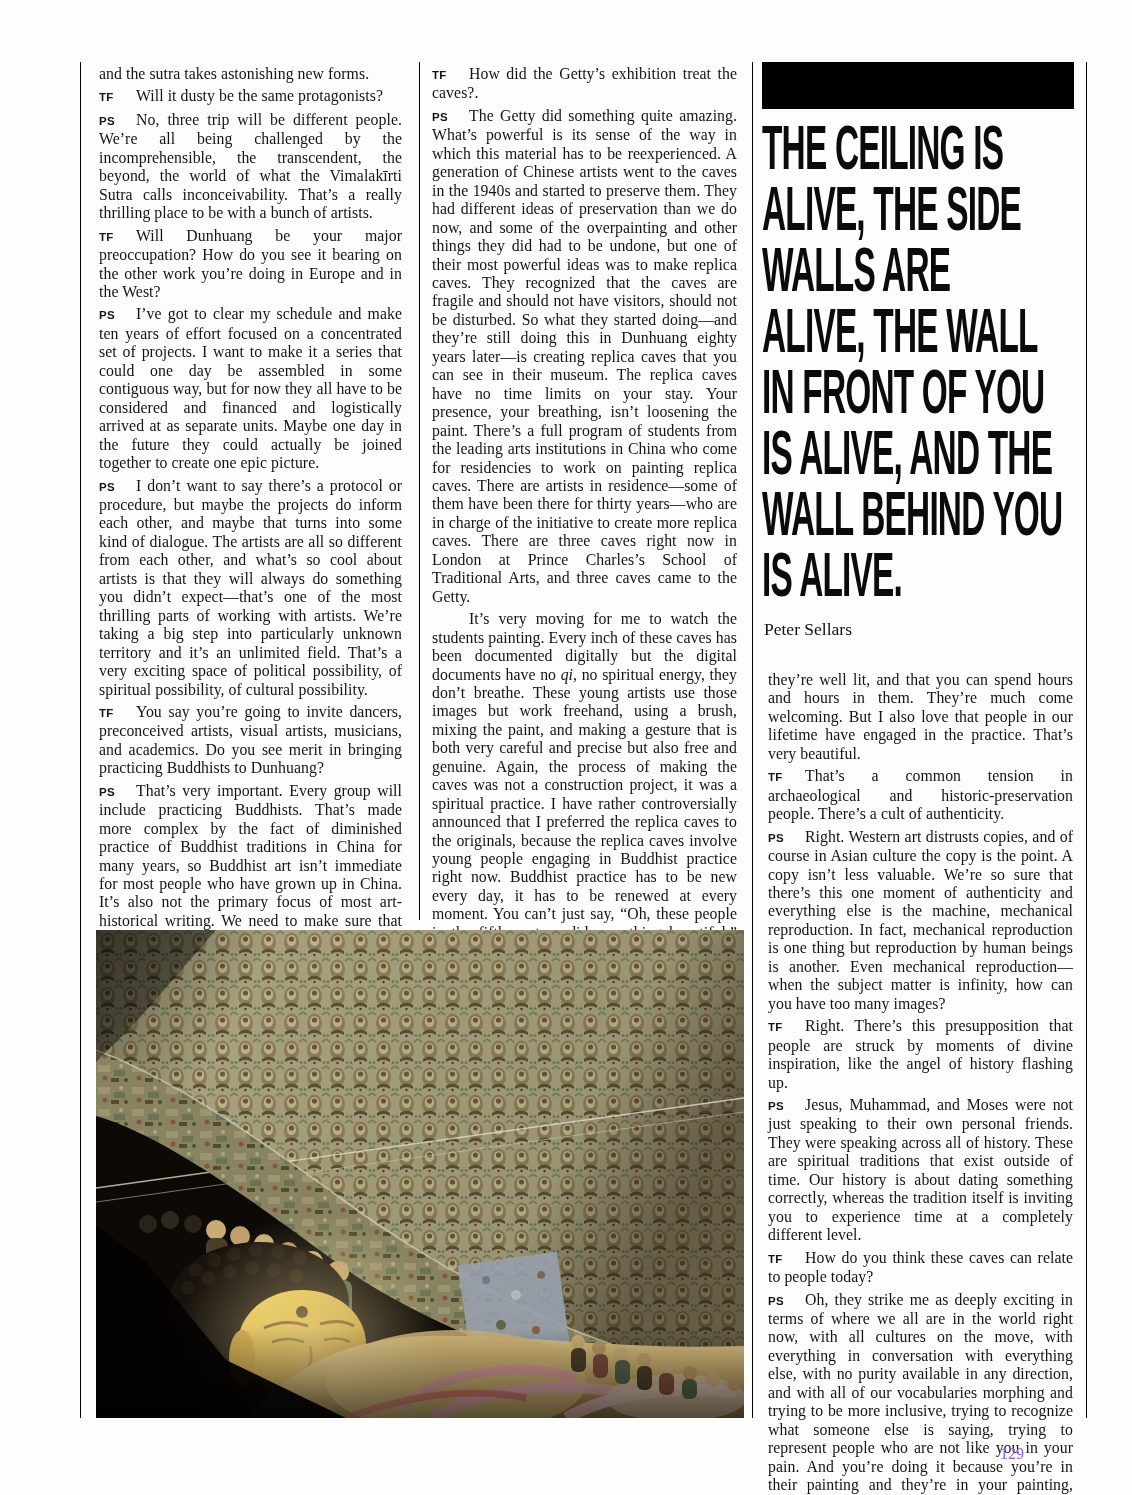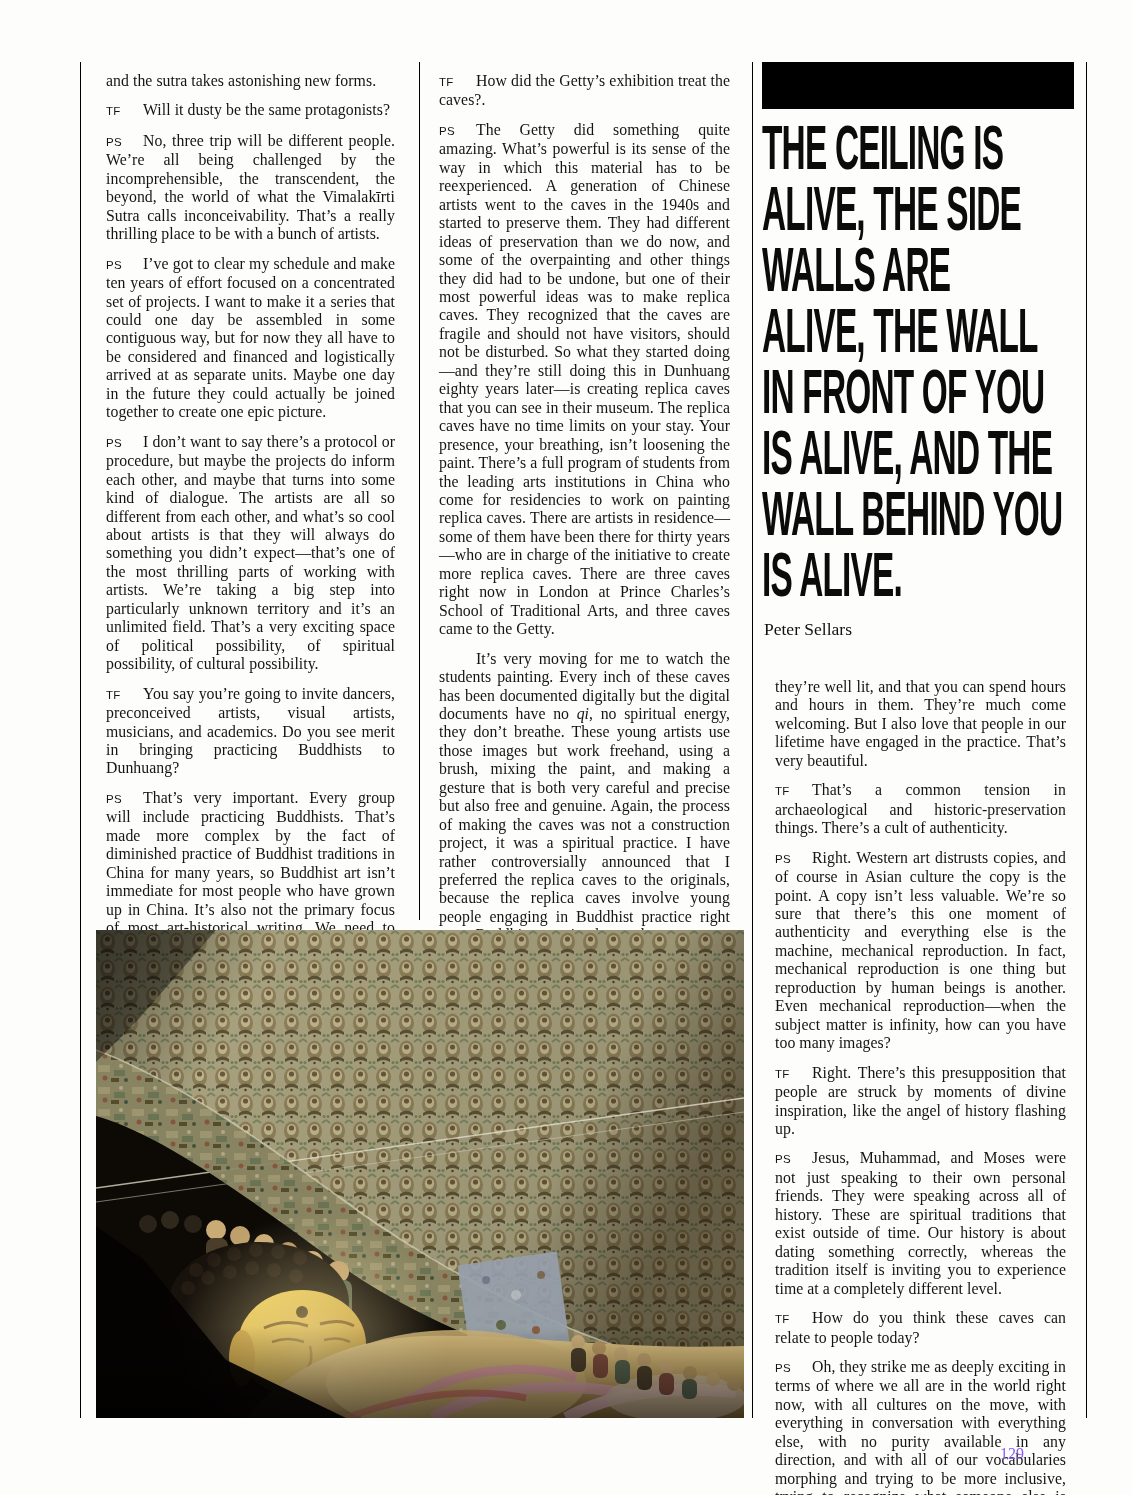--- a/index.html
+++ b/index.html
@@ -12,23 +12,23 @@
   .rule-c12{left:419px;top:62px;height:858px;}
   .rule-c23{left:752px;top:62px;height:1356px;}
   .rule-right{left:1086px;top:62px;height:1356px;}
 
   .col{position:absolute;top:61px;font-size:15.8px;line-height:18.45px;
        text-align:justify;letter-spacing:.05px;}
   .col-left{left:95px;width:311px;}
   .col-middle{left:428px;width:313px;}
   .col-right-body{position:absolute;left:764px;top:667px;width:313px;
        font-size:15.8px;line-height:18.45px;text-align:justify;letter-spacing:.05px;}
-  .para{margin:11px;}
+  .para{margin:4px;}
   .para.indent{text-indent:37px;}
-  .spk{font-family:"Liberation Sans", sans-serif;font-weight:normal;
+  .spk{font-family:"Liberation Sans", sans-serif;font-weight:bold;
        font-size:11.5px;display:inline-block;width:37px;letter-spacing:.3px;
        text-indent:0;}
 
   .black-bar{position:absolute;left:762px;top:62px;width:312px;height:47px;background:#000;}
 
   .pullquote{
     position:absolute;left:762px;top:117px;width:600px;
     font-family:"Liberation Sans", sans-serif;font-weight:bold;
     font-size:63px;line-height:61px;letter-spacing:-1.5px;color:#0b0b0b;
     transform:scaleX(0.53);transform-origin:0 0;
@@ -49,20 +49,21 @@
 
   <div class="vrule rule-left"></div>
   <div class="vrule rule-c12"></div>
   <div class="vrule rule-c23"></div>
   <div class="vrule rule-right"></div>
 
   <div class="col col-left">
       <p class="para"><span>and the sutra takes astonishing new forms.</span></p>
       <p class="para"><span class="spk">TF</span><span>Will it dusty be the same protagonists?</span></p>
       <p class="para"><span class="spk">PS</span><span>No, three trip will be different people. We’re all being challenged by the incomprehensible, the transcendent, the beyond, the world of what the Vimalakīrti Sutra calls inconceivability. That’s a really thrilling place to be with a bunch of artists.</span></p>
+      <p class="para"><span class="spk">TF</span><span>Will Dunhuang be your major preoccupation? How do you see it bearing on the other work you’re doing in Europe and in the West?</span></p>
       <p class="para"><span class="spk">PS</span><span>I’ve got to clear my schedule and make ten years of effort focused on a concentrated set of projects. I want to make it a series that could one day be assembled in some contiguous way, but for now they all have to be considered and financed and logistically arrived at as separate units. Maybe one day in the future they could actually be joined together to create one epic picture.</span></p>
       <p class="para"><span class="spk">PS</span><span>I don’t want to say there’s a protocol or procedure, but maybe the projects do inform each other, and maybe that turns into some kind of dialogue. The artists are all so different from each other, and what’s so cool about artists is that they will always do something you didn’t expect—that’s one of the most thrilling parts of working with artists. We’re taking a big step into particularly unknown territory and it’s an unlimited field. That’s a very exciting space of political possibility, of spiritual possibility, of cultural possibility.</span></p>
       <p class="para"><span class="spk">TF</span><span>You say you’re going to invite dancers, preconceived artists, visual artists, musicians, and academics. Do you see merit in bringing practicing Buddhists to Dunhuang?</span></p>
       <p class="para"><span class="spk">PS</span><span>That’s very important. Every group will include practicing Buddhists. That’s made more complex by the fact of diminished practice of Buddhist traditions in China for many years, so Buddhist art isn’t immediate for most people who have grown up in China. It’s also not the primary focus of most art-historical writing. We need to make sure that every group includes practicing Buddhists who understand what the caves represent as a ritual, not just as something you read but as something you have to internalize in your body.</span></p>
     </div>
   <div class="col col-middle">
       <p class="para"><span class="spk">TF</span><span>How did the Getty’s exhibition treat the caves?.</span></p>
       <p class="para"><span class="spk">PS</span><span>The Getty did something quite amazing. What’s powerful is its sense of the way in which this material has to be reexperienced. A generation of Chinese artists went to the caves in the 1940s and started to preserve them. They had different ideas of preservation than we do now, and some of the overpainting and other things they did had to be undone, but one of their most powerful ideas was to make replica caves. They recognized that the caves are fragile and should not have visitors, should not be disturbed. So what they started doing—and they’re still doing this in Dunhuang eighty years later—is creating replica caves that you can see in their museum. The replica caves have no time limits on your stay. Your presence, your breathing, isn’t loosening the paint. There’s a full program of students from the leading arts institutions in China who come for residencies to work on painting replica caves. There are artists in residence—some of them have been there for thirty years—who are in charge of the initiative to create more replica caves. There are three caves right now in London at Prince Charles’s School of Traditional Arts, and three caves came to the Getty.</span></p>
       <p class="para indent"><span>It’s very moving for me to watch the students painting. Every inch of these caves has been documented digitally but the digital documents have no <i>qi</i>, no spiritual energy, they don’t breathe. These young artists use those images but work freehand, using a brush, mixing the paint, and making a gesture that is both very careful and precise but also free and genuine. Again, the process of making the caves was not a construction project, it was a spiritual practice. I have rather controversially announced that I preferred the replica caves to the originals, because the replica caves involve young people engaging in Buddhist practice right now. Buddhist practice has to be new every day, it has to be renewed at every moment. You can’t just say, “Oh, these people in the fifth century did something beautiful.” They have set the bar for you, and now you have to meet them at their level.</span></p>
       <p class="para indent"><span>So I love the replica caves. I love that they’re clean, I love that they’re not dusty, I love that you can see really clearly what’s going on in them,</span></p>
@@ -77,21 +78,21 @@
       <div class="pq-line">ALIVE, THE WALL</div>
       <div class="pq-line">IN FRONT OF YOU</div>
       <div class="pq-line">IS ALIVE, AND THE</div>
       <div class="pq-line">WALL BEHIND YOU</div>
       <div class="pq-line">IS ALIVE.</div>
     </div>
   <div class="pq-attrib">Peter Sellars</div>
 
   <div class="col-right-body">
       <p class="para"><span>they’re well lit, and that you can spend hours and hours in them. They’re much come welcoming. But I also love that people in our lifetime have engaged in the practice. That’s very beautiful.</span></p>
-      <p class="para"><span class="spk">TF</span><span>That’s a common tension in archaeological and historic-preservation things. There’s a cult of authenticity.</span></p>
+      <p class="para"><span class="spk">TF</span><span>That’s a common tension in archaeological and historic-preservation people. There’s a cult of authenticity.</span></p>
       <p class="para"><span class="spk">PS</span><span>Right. Western art distrusts copies, and of course in Asian culture the copy is the point. A copy isn’t less valuable. We’re so sure that there’s this one moment of authenticity and everything else is the machine, mechanical reproduction. In fact, mechanical reproduction is one thing but reproduction by human beings is another. Even mechanical reproduction—when the subject matter is infinity, how can you have too many images?</span></p>
       <p class="para"><span class="spk">TF</span><span>Right. There’s this presupposition that people are struck by moments of divine inspiration, like the angel of history flashing up.</span></p>
       <p class="para"><span class="spk">PS</span><span>Jesus, Muhammad, and Moses were not just speaking to their own personal friends. They were speaking across all of history. These are spiritual traditions that exist outside of time. Our history is about dating something correctly, whereas the tradition itself is inviting you to experience time at a completely different level.</span></p>
       <p class="para"><span class="spk">TF</span><span>How do you think these caves can relate to people today?</span></p>
       <p class="para"><span class="spk">PS</span><span>Oh, they strike me as deeply exciting in terms of where we all are in the world right now, with all cultures on the move, with everything in conversation with everything else, with no purity available in any direction, and with all of our vocabularies morphing and trying to be more inclusive, trying to recognize what someone else is saying, trying to represent people who are not like you in your pain. And you’re doing it because you’re in their painting and they’re in your painting, because you’re in each other’s lives. And because culture cannot be considered as a fixed point, but has to be considered as an open, evolving reality.</span></p>
     </div>
 
   <div class="photo" role="img" aria-label="Cave interior with a giant reclining Buddha statue, rows of attendant statues, and a vaulted ceiling covered in repeated painted Buddha figures">
     <svg viewBox="0 0 648 488" width="648" height="488">
       <defs>

